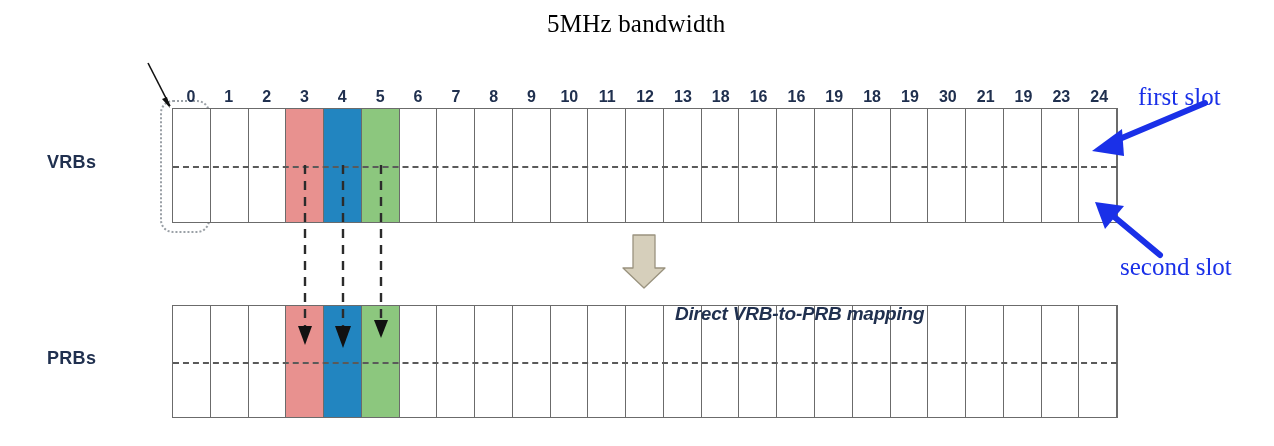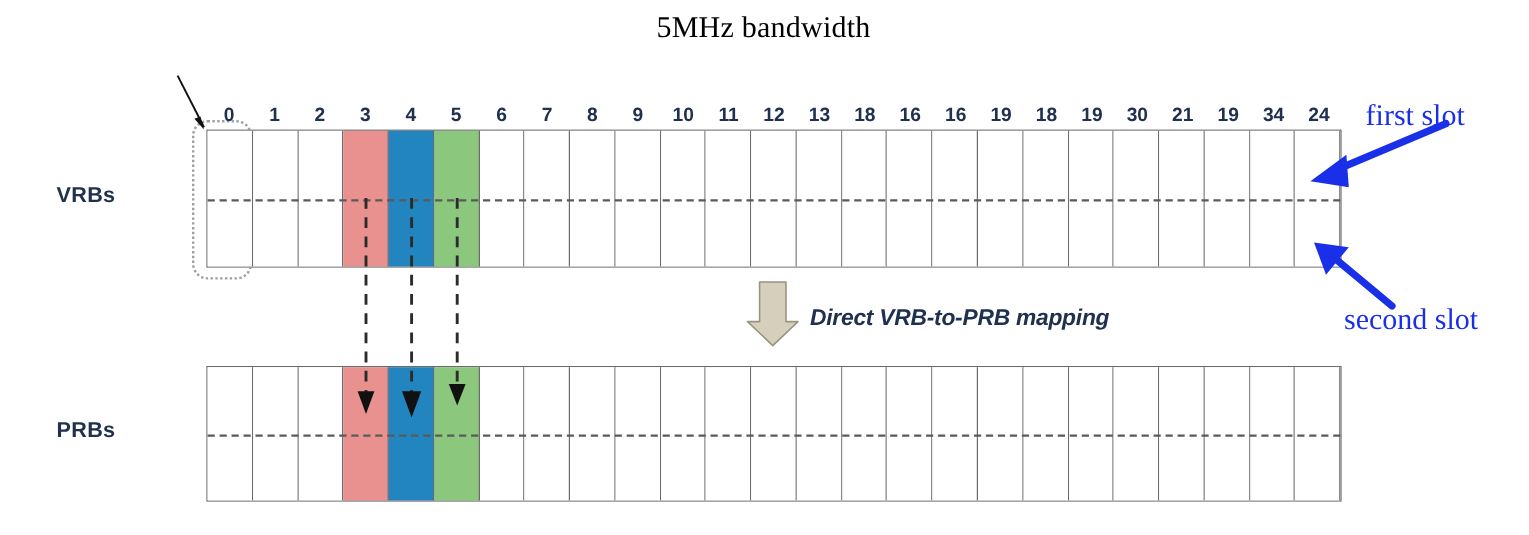--- a/index.html
+++ b/index.html
@@ -25,21 +25,21 @@
   .row-label{
     position:absolute;
     font-family:"Liberation Sans", sans-serif;
     font-weight:bold;font-size:18px;color:#20304f;white-space:nowrap;
     letter-spacing:.3px;
   }
   .mapping-label{
     position:absolute;
     font-family:"Liberation Sans", sans-serif;
     font-weight:bold;font-style:italic;font-size:19px;color:#20304f;
-    white-space:nowrap;letter-spacing:-.2px;
+    white-space:nowrap;letter-spacing:-.2px;margin-top:48px;
   }
   .slot-label{
     position:absolute;
     font-family:"Liberation Serif", serif;
     font-size:25px;color:#1a30e8;white-space:nowrap;
   }
 
   
   .index-row{position:absolute;left:172px;top:86px;width:946px;height:22px;
              display:flex;}
@@ -109,21 +109,21 @@
     <div class="index-cell">13</div>
     <div class="index-cell">18</div>
     <div class="index-cell">16</div>
     <div class="index-cell">16</div>
     <div class="index-cell">19</div>
     <div class="index-cell">18</div>
     <div class="index-cell">19</div>
     <div class="index-cell">30</div>
     <div class="index-cell">21</div>
     <div class="index-cell">19</div>
-    <div class="index-cell">34</div>
+    <div class="index-cell">23</div>
     <div class="index-cell">24</div>
   </div>
 
   <div class="row-label" style="left:47px;top:152px;">VRBs</div>
 
   <div class="grid vrb" id="grid-vrb">
       <div class="cell" style="background: rgb(255, 255, 255);"></div>
       <div class="cell" style="background: rgb(255, 255, 255);"></div>
       <div class="cell" style="background: rgb(255, 255, 255);"></div>
       <div class="cell" style="background: rgb(232, 145, 143);"></div>

